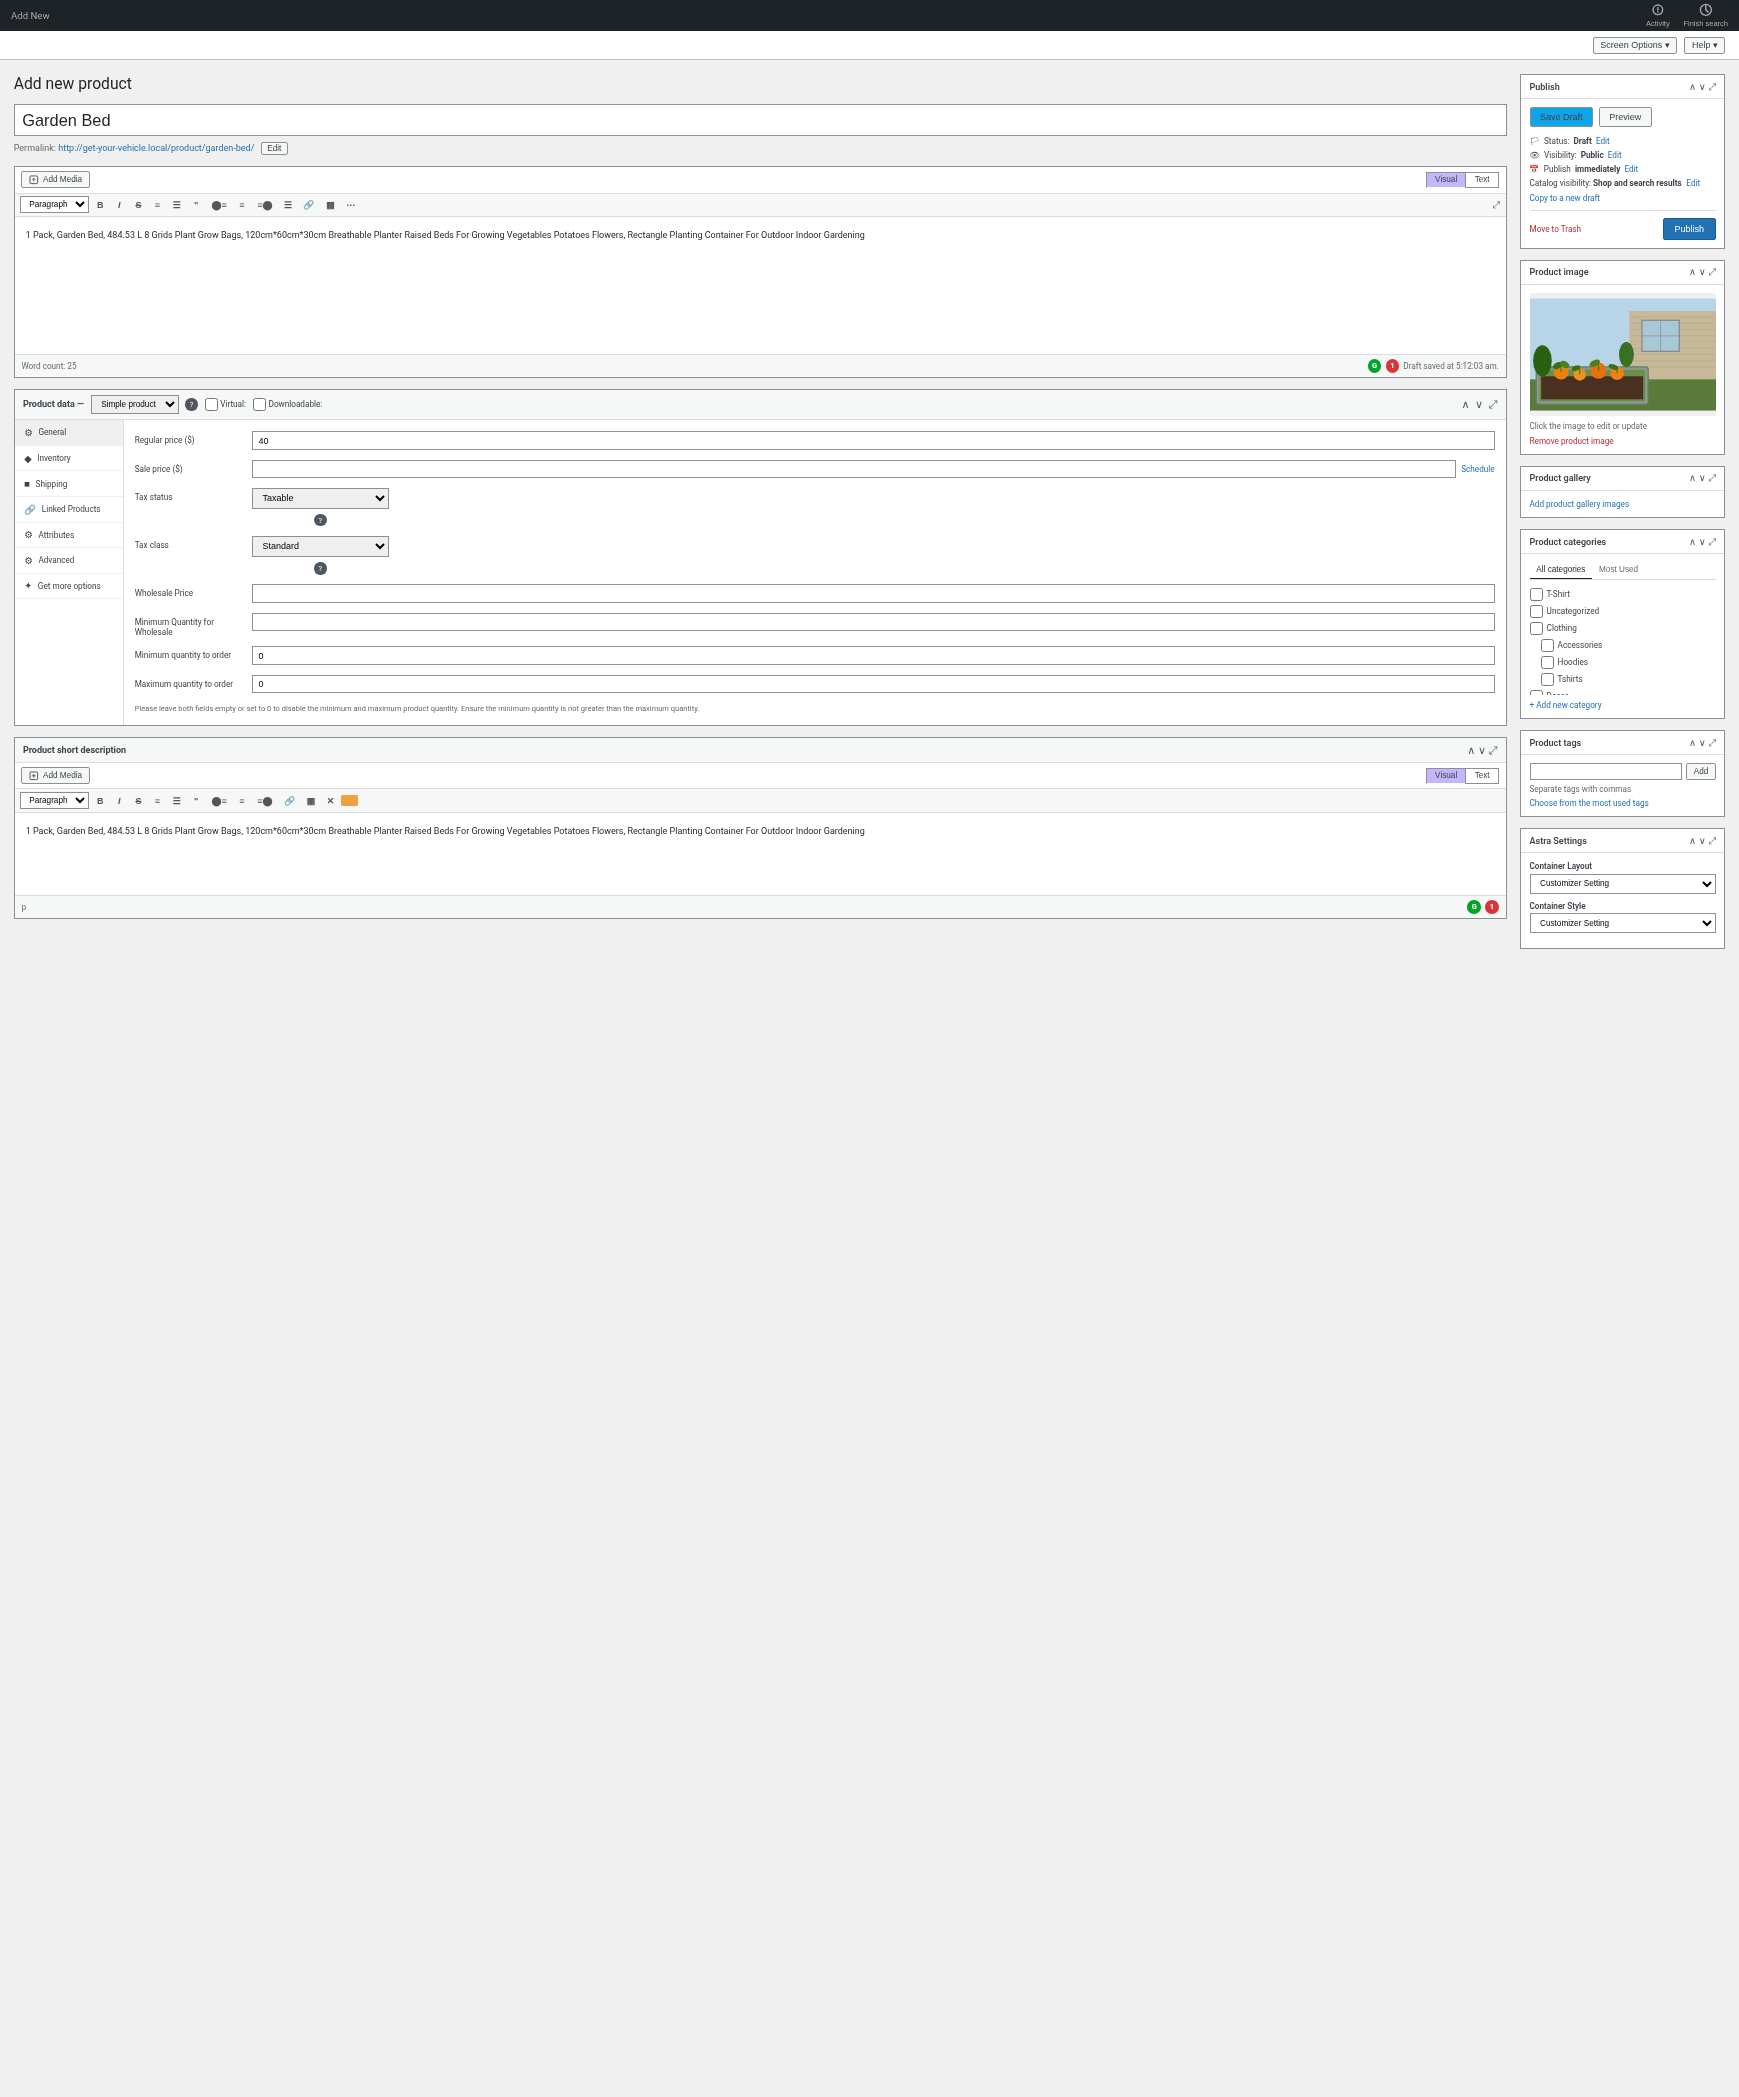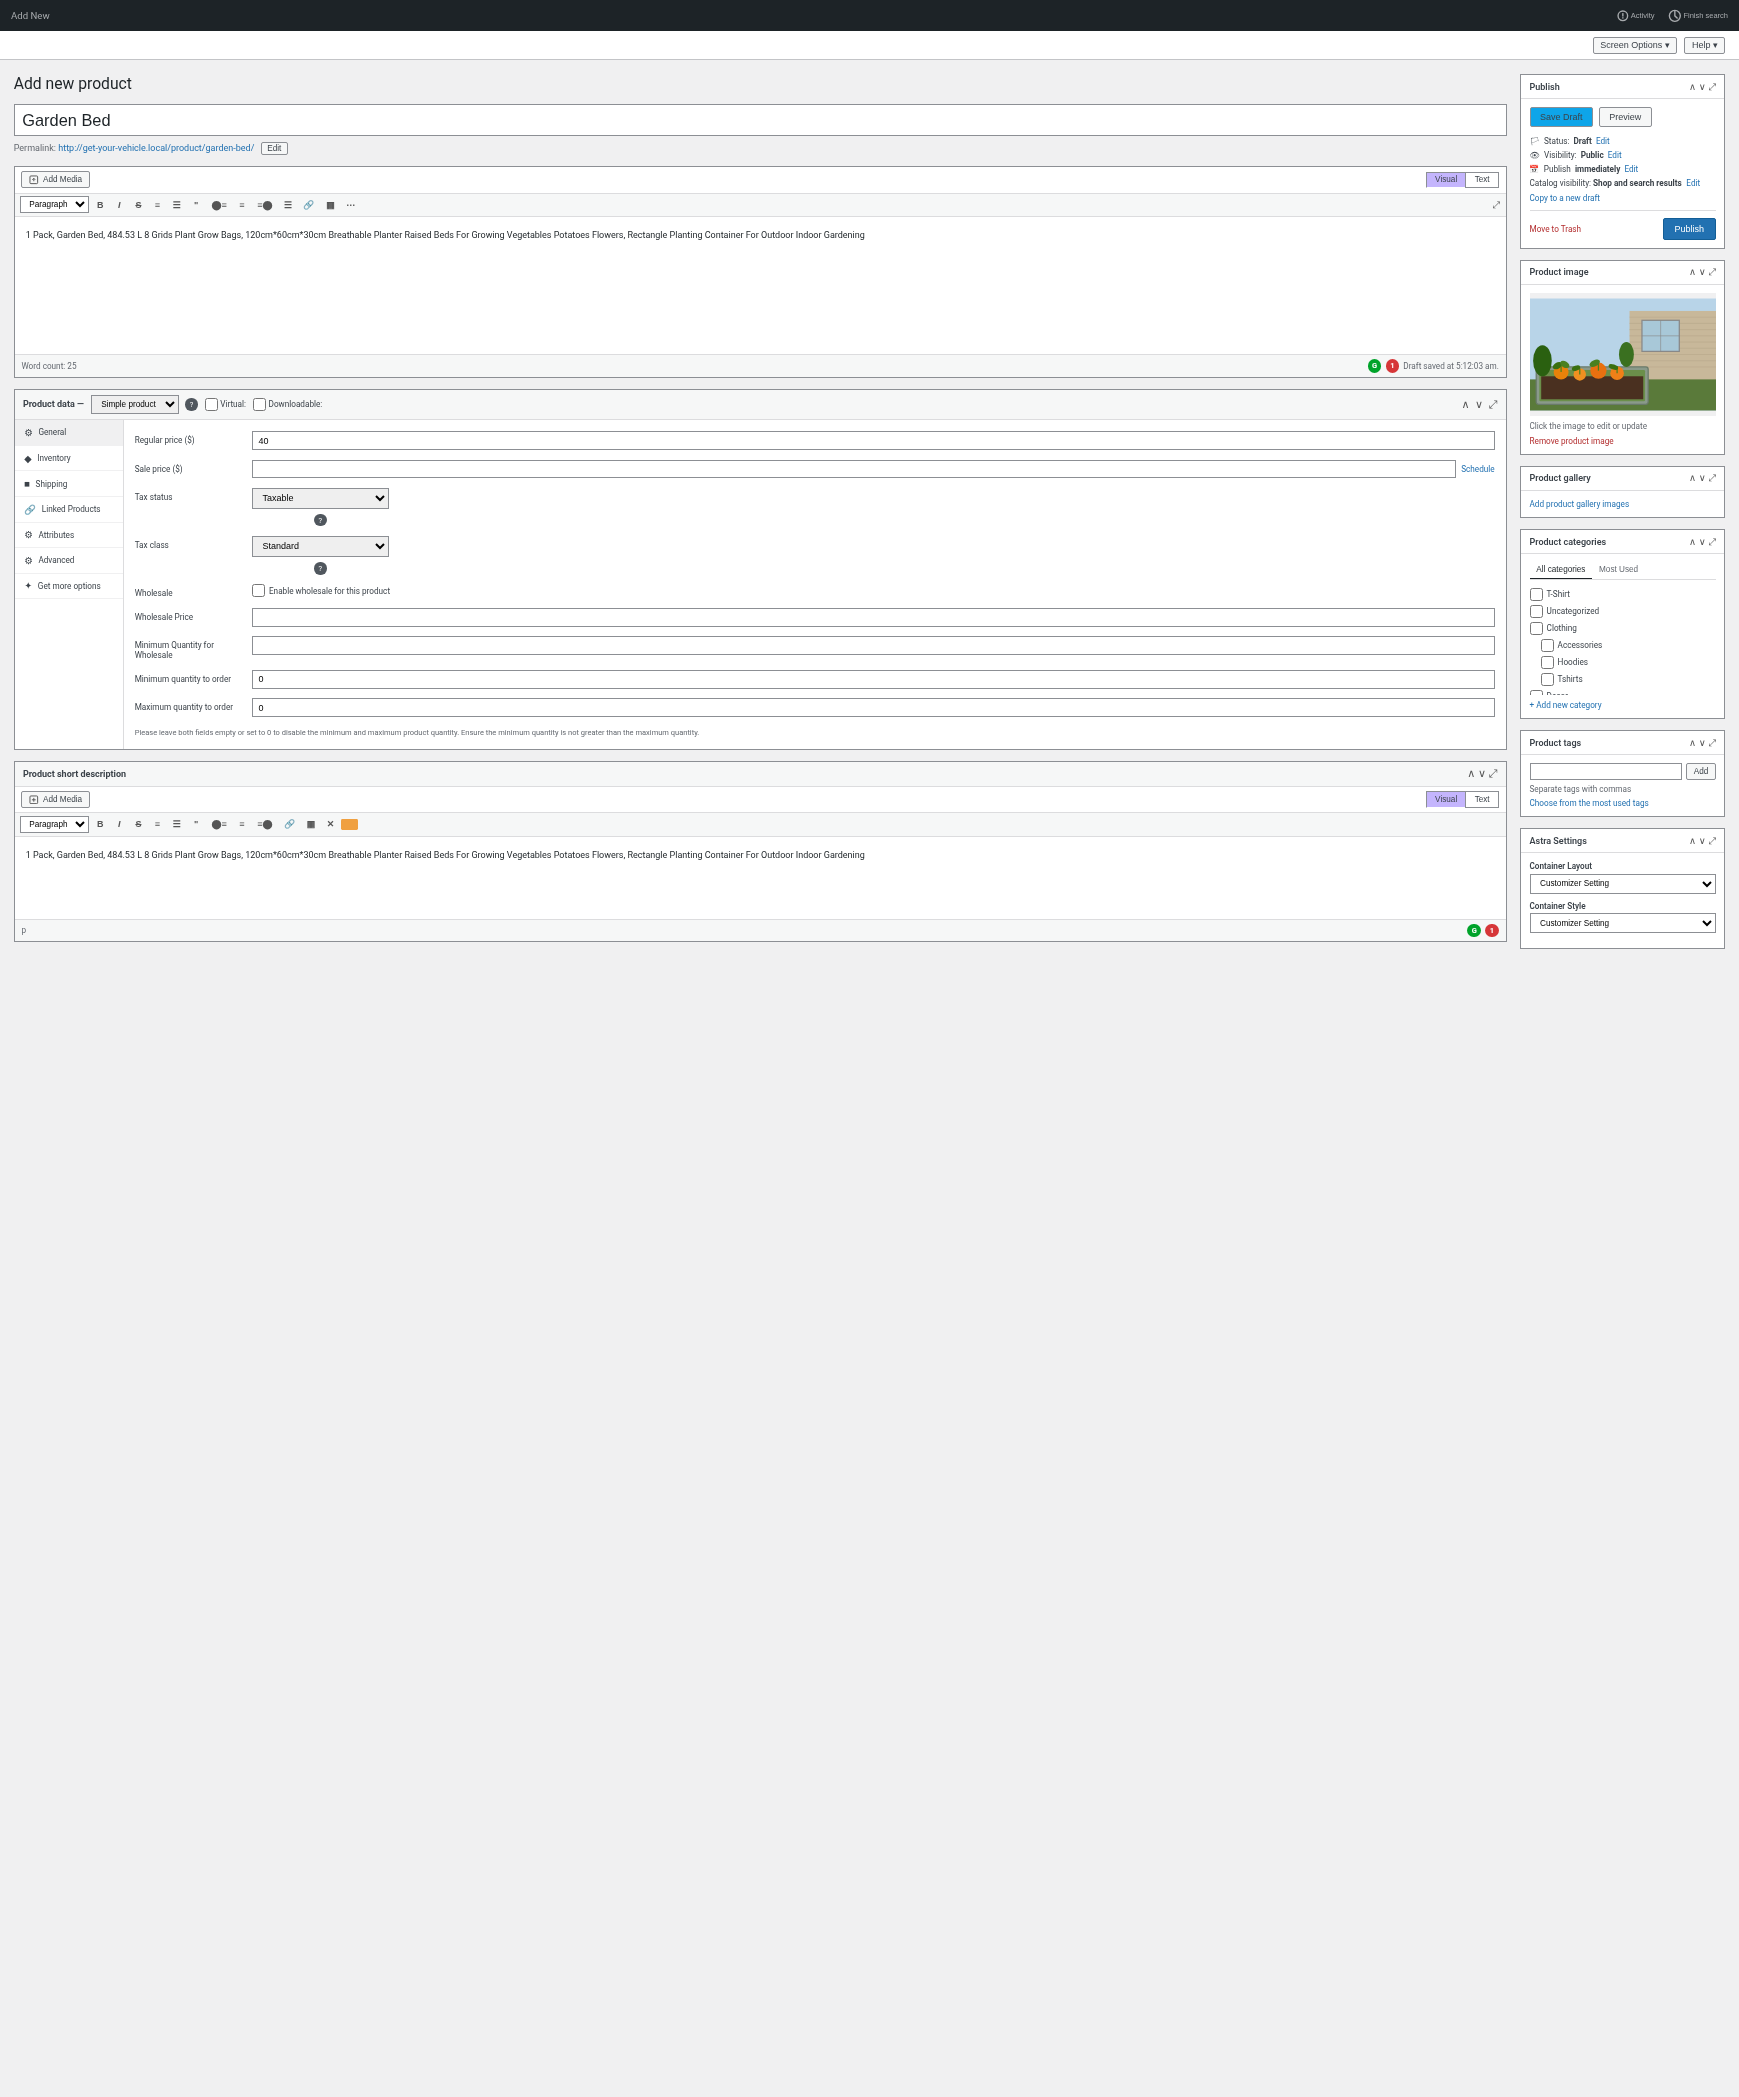--- a/index.html
+++ b/index.html
@@ -2,21 +2,21 @@
 <html style="font-size:11px"><head>
   <meta charset="utf-8">
   <style>
     * { box-sizing: border-box; margin: 0; padding: 0; }
     body { font-family: -apple-system, BlinkMacSystemFont, "Segoe UI", Roboto, sans-serif; font-size: 9px; background: #f0f0f1; color: #3c434a; }
     
     
     .admin-bar { background: #1d2327; color: #fff; display: flex; align-items: center; justify-content: space-between; padding: 0 11px; height: 31px; }
     .admin-bar-left { display: flex; align-items: center; gap: 5.5px; }
     .admin-bar-right { display: flex; align-items: center; gap: 13.7px; }
-    .admin-bar-btn { background: none; border: none; color: #a7aaad; cursor: pointer; display: flex; flex-direction: row; align-items: center; font-size: 7.5px; gap: 1.4px; }
+    .admin-bar-btn { background: none; border: none; color: #a7aaad; cursor: pointer; display: flex; flex-direction: column; align-items: center; font-size: 7.5px; gap: 1.4px; }
     .admin-bar-btn svg { width: 13.7px; height: 13.7px; fill: #a7aaad; }
 
     
     .screen-options-bar { background: #fff; border-bottom: 0.7px solid #c3c4c7; display: flex; align-items: center; justify-content: flex-end; padding: 5.5px 13.7px; gap: 6.8px; }
     .screen-options-btn { background: #f6f7f7; border: 0.7px solid #8c8f94; color: #3c434a; padding: 2.7px 6.8px; font-size: 9px; cursor: pointer; border-radius: 2px; display: flex; align-items: center; gap: 2.7px; }
     .help-btn { background: #f6f7f7; border: 0.7px solid #8c8f94; color: #3c434a; padding: 2.7px 6.8px; font-size: 9px; cursor: pointer; border-radius: 2px; }
 
     
     .wp-main { display: flex; gap: 0; padding: 13.7px; min-height: calc(100vh - 61px); }
     .content-area { flex: 1; margin-right: 13.7px; }
@@ -320,27 +320,20 @@
             <div class="field-select-row">
               <select style="width:137px; padding:3.4px 5.5px; border:0.7px solid #8c8f94; font-size:9px;">
                 <option>Standard</option>
                 <option>Reduced rate</option>
                 <option>Zero rate</option>
               </select>
               <span class="help-icon">?</span>
             </div>
           </div>
 
-          <div class="field-row">
-            <label class="field-label">Wholesale</label>
-            <div class="wholesale-checkbox">
-              <input type="checkbox" style="">
-              <span>Enable wholesale for this product</span>
-            </div>
-          </div>
 
           <div class="field-row">
             <label class="field-label">Wholesale Price</label>
             <div class="field-input">
               <input type="text" style="">
             </div>
           </div>
 
           <div class="field-row">
             <label class="field-label">Minimum Quantity for Wholesale</label>

